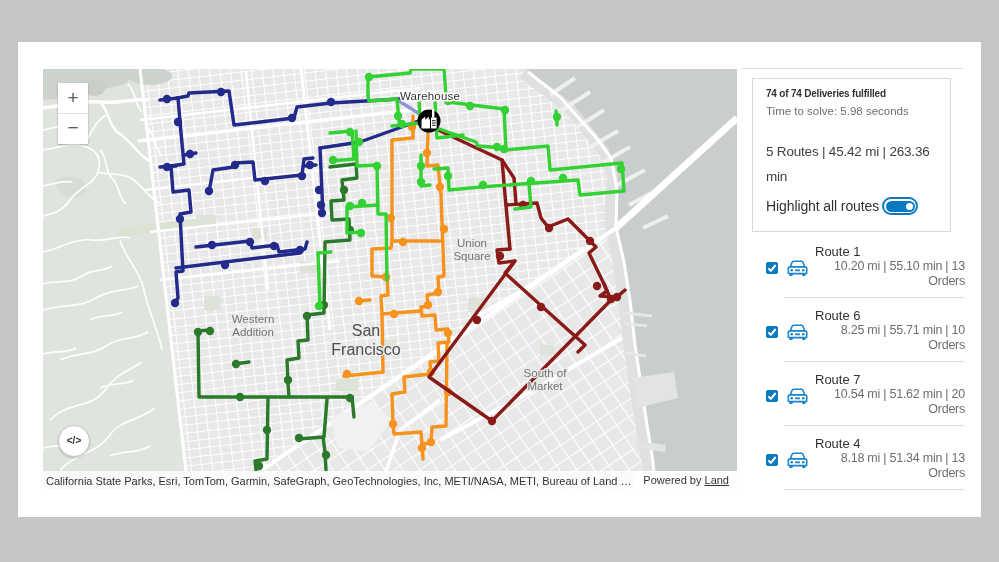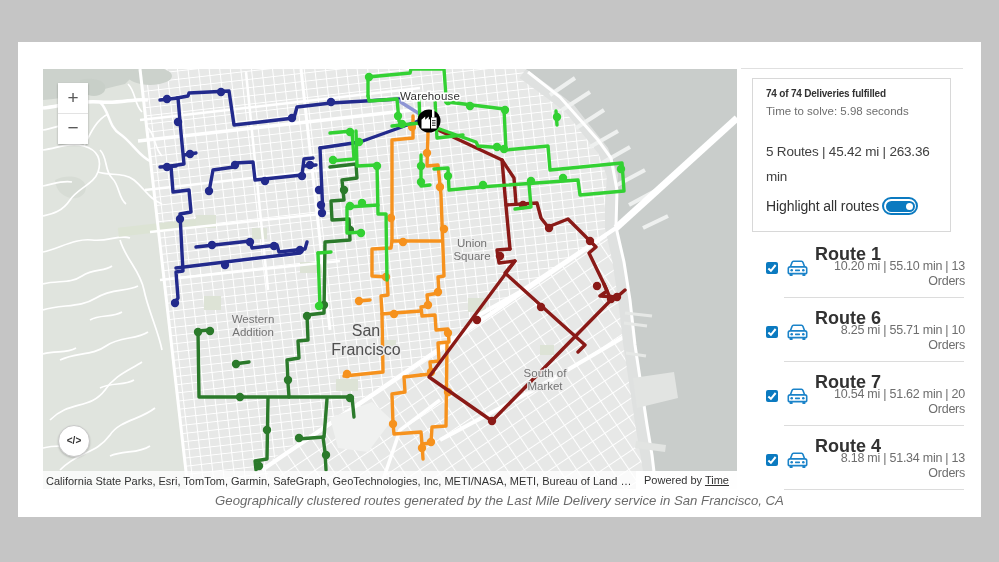--- a/index.html
+++ b/index.html
@@ -20,21 +20,21 @@
 #infobox .t3{font-size:13.5px;letter-spacing:-0.2px;color:#404040;margin:22px 13px 0 13px;line-height:25px;}
 #infobox .hl{position:absolute;left:13px;top:119px;font-size:14px;letter-spacing:-0.1px;color:#323232;}
 .toggle{position:absolute;left:129px;top:118px;width:32px;height:14px;border:2px solid #0b7ac0;border-radius:9px;background:#fff;}
 .toggle .in{position:absolute;left:1.5px;top:1.5px;width:29px;height:11px;border-radius:6px;background:#0b7ac0;}
 .toggle .kn{position:absolute;right:3px;top:3.5px;width:7px;height:7px;border-radius:50%;background:#fff;}
 .row{position:absolute;left:0;width:222px;height:64px;}
 .row .sep{position:absolute;left:43px;right:-1px;bottom:0;height:1px;background:#dcdcdc;}
 .row .cb{position:absolute;left:25px;top:28.5px;width:12px;height:12px;background:#0b7ac0;border-radius:2px;}
 .row .cb svg{position:absolute;left:1px;top:1px;}
 .row .car{position:absolute;left:46px;top:26px;}
-.row .tt{position:absolute;left:74px;top:10px;font-size:18px;font-weight:bold;color:#323232;}
+.row .tt{position:absolute;left:74px;top:10px;font-size:13px;font-weight:normal;color:#323232;}
 .row .dd{position:absolute;left:74px;top:25.5px;font-size:12.5px;letter-spacing:-0.25px;color:#6e6e6e;line-height:15.3px;width:150px;text-align:right;}
 #caption{position:absolute;left:0;top:451px;width:963px;text-align:center;font-size:13.2px;font-style:italic;color:#6b6b6b;}
 </style>
 </head>
 <body>
 
 <div id="card">
 
 <div id="map">
 
@@ -322,21 +322,21 @@
 <text x="366" y="355" font-size="16" fill="#4f4f4f" stroke="#ececec" stroke-width="2.5" paint-order="stroke">Francisco</text>
 <text x="253" y="323" font-size="11.5" fill="#737373" stroke="#ececec" stroke-width="2.5" paint-order="stroke">Western</text>
 <text x="253" y="336" font-size="11.5" fill="#737373" stroke="#ececec" stroke-width="2.5" paint-order="stroke">Addition</text>
 <text x="545" y="377" font-size="11.5" fill="#737373" stroke="#ececec" stroke-width="2.5" paint-order="stroke">South of</text>
 <text x="545" y="390" font-size="11.5" fill="#737373" stroke="#ececec" stroke-width="2.5" paint-order="stroke">Market</text>
 </g>
 </svg>
 
 <div id="attrib">
         <span class="txt">California State Parks, Esri, TomTom, Garmin, SafeGraph, GeoTechnologies, Inc, METI/NASA, METI, Bureau of Land …</span>
-        <span class="pow">Powered by <u>Time</u></span>
+        <span class="pow">Powered by <u>Land</u></span>
       </div>
 
 <div id="zoomctl">
         <div class="zb">+</div>
         <div class="zd"></div>
         <div class="zb" style="line-height:27px">−</div>
       </div>
 
 <div id="codebtn">&lt;/&gt;</div>
 </div>
@@ -445,14 +445,13 @@
               <circle cx="16.3" cy="10.3" r="1.3"></circle>
               <rect x="8" y="9.5" width="5" height="1.7" rx="0.4"></rect>
             </g>
           </svg></div>
 <div class="tt">Route 4</div>
 <div class="dd">8.18 mi | 51.34 min | 13<br>Orders</div>
 <div class="sep"></div>
 </div>
 </div>
 
-<div id="caption">Geographically clustered routes generated by the Last Mile Delivery service in San Francisco, CA</div>
 </div>
 
 </body></html>

